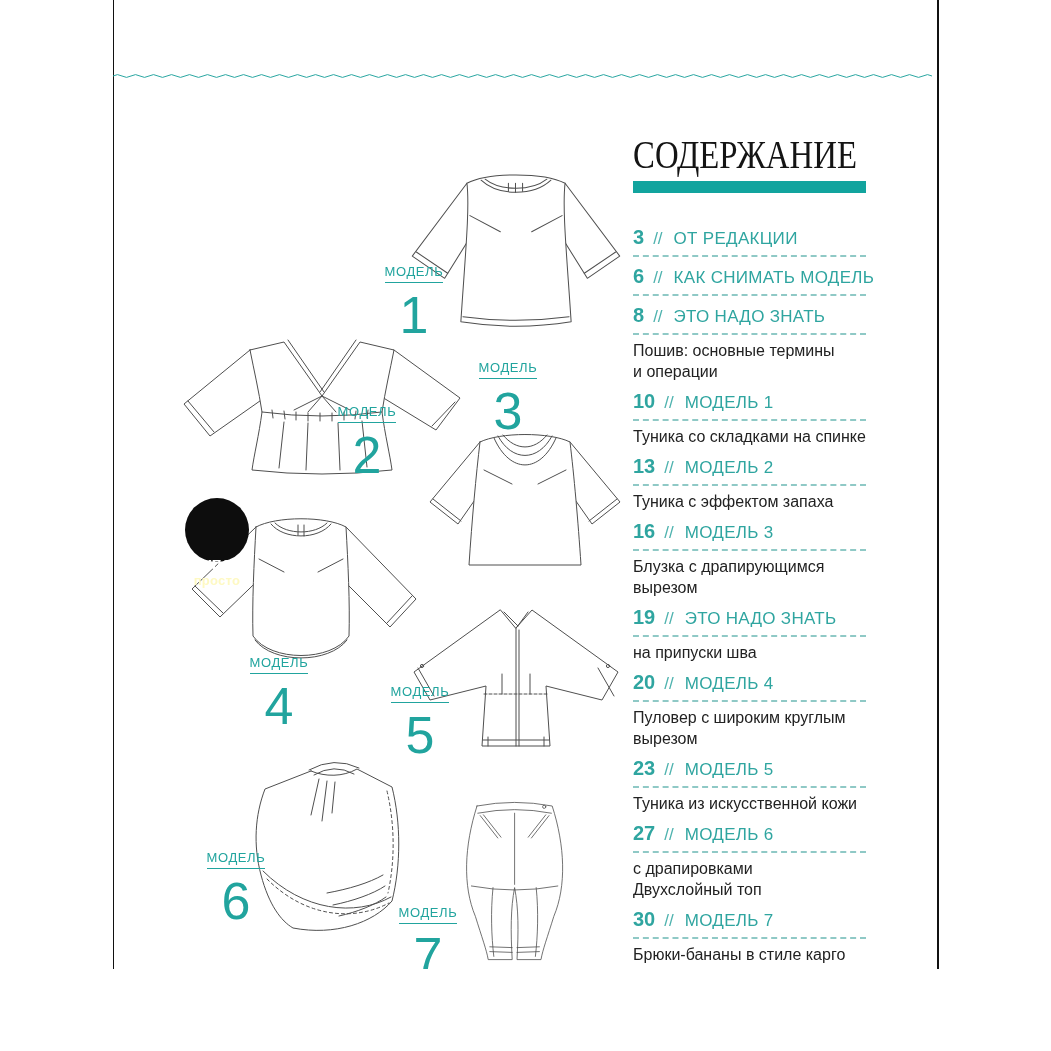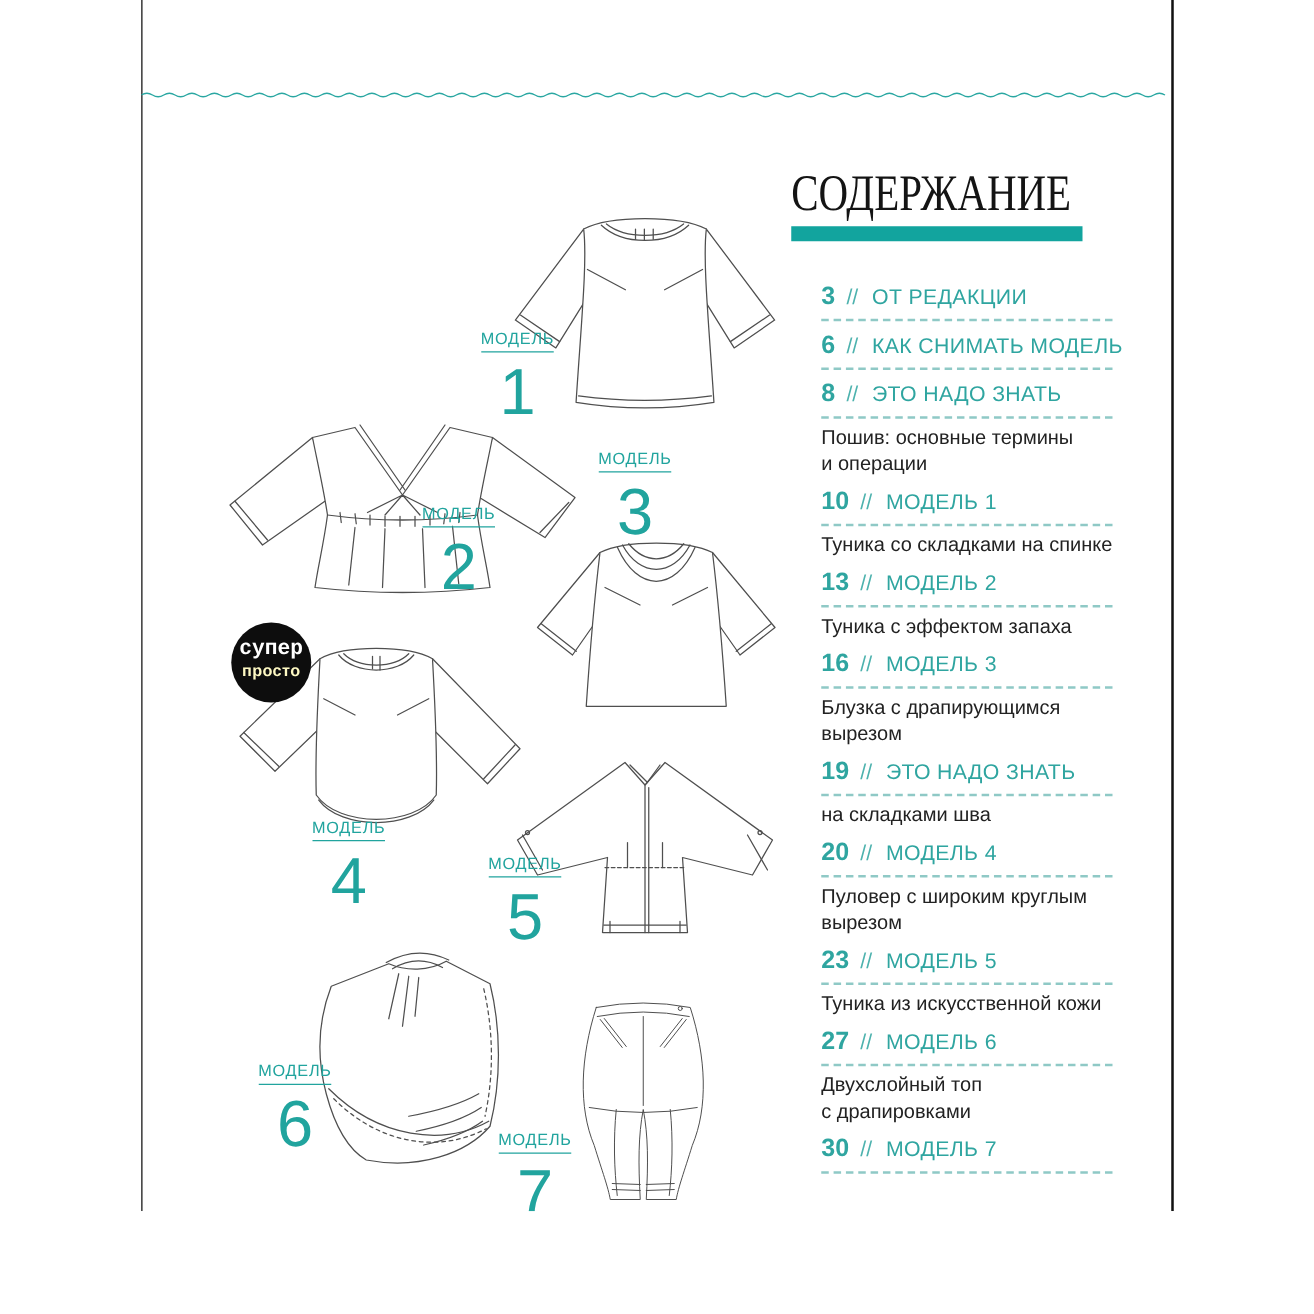--- a/index.html
+++ b/index.html
@@ -6,36 +6,36 @@
   .page{position:relative;width:1051px;height:969px;background:#ffffff;overflow:hidden;
         font-family:"Liberation Sans",sans-serif;color:#1c1c1c;}
   .rule-v{position:absolute;top:0;bottom:0;background:#111;}
   .rule-left{left:113px;width:1px;}
   .rule-right{left:937px;width:2px;}
   .wave{position:absolute;left:113px;top:70px;}
   .masthead-title{position:absolute;left:633px;top:130px;font-family:"Liberation Serif",serif;
         font-size:41px;font-weight:400;color:#141414;letter-spacing:0px;white-space:nowrap;
         transform:scaleX(0.80);transform-origin:left top;}
   .accent-bar{position:absolute;left:633px;top:181px;width:233px;height:12px;background:#12a49e;}
-  .toc{position:absolute;left:633px;top:226px;width:233px;margin-left:24px;}
+  .toc{position:absolute;left:633px;top:226px;width:233px;}
   .toc-row{margin-bottom:8px;}
   .toc-head{line-height:22px;white-space:nowrap;color:#2fa5a0;}
   .toc-num{font-size:20px;font-weight:700;margin-right:9px;}
   .toc-sep{font-size:17px;font-weight:400;opacity:.85;margin-right:11px;}
   .toc-title{font-size:17px;font-weight:500;letter-spacing:.3px;}
   .toc-dash{margin-top:5px;border-top:2px dashed #8fc9c6;height:0;}
   .toc-desc{margin-top:5px;font-size:16px;line-height:21px;color:#222;}
   .model-tag{position:absolute;width:64px;text-align:center;color:#21a49e;}
   .model-label{display:inline-block;font-size:13px;letter-spacing:.6px;
         border-bottom:1px solid #21a49e;padding-bottom:3px;}
   .model-num{font-size:52px;line-height:1;margin-top:6px;font-weight:400;}
   .sk{position:absolute;}
   .badge{position:absolute;left:185px;top:498px;width:64px;height:64px;border-radius:50%;
         background:#0d0d0d;text-align:center;box-sizing:border-box;padding-top:13px;}
-  .badge-l1{font-family:Liberation Mono, monospace;font-weight:700;font-size:17px;color:#ffffff;line-height:18px;}
+  .badge-l1{font-family:Liberation Sans, sans-serif;font-weight:700;font-size:17px;color:#ffffff;line-height:18px;margin-top:44px;}
   .badge-l2{font-weight:700;font-size:13px;color:#fef9c3;line-height:15px;letter-spacing:.3px;}
   .footer{position:absolute;left:168px;top:1000px;white-space:nowrap;text-decoration:underline;}
   .f-num{font-family:"Liberation Serif",serif;font-weight:700;font-size:13px;margin-right:12px;}
   .f-brand{font-weight:700;font-size:13px;letter-spacing:.3px;}
   .f-sub{font-weight:400;font-size:12px;letter-spacing:.4px;margin-left:4px;}
   svg.sk g{stroke:#4f4f4f;stroke-width:1;stroke-linejoin:round;stroke-linecap:round;}
 </style>
 </head>
 <body>
 
@@ -94,21 +94,21 @@
       <div class="toc-desc">
           <div>Блузка с драпирующимся</div>
           <div>вырезом</div>
         </div>
     </div>
 
     <div class="toc-row">
       <div class="toc-head"><span class="toc-num">19</span><span class="toc-sep">//</span><span class="toc-title">ЭТО НАДО ЗНАТЬ</span></div>
       <div class="toc-dash"></div>
       <div class="toc-desc">
-          <div>на складками шва</div>
+          <div>на припуски шва</div>
         </div>
     </div>
 
     <div class="toc-row">
       <div class="toc-head"><span class="toc-num">20</span><span class="toc-sep">//</span><span class="toc-title">МОДЕЛЬ 4</span></div>
       <div class="toc-dash"></div>
       <div class="toc-desc">
           <div>Пуловер с широким круглым</div>
           <div>вырезом</div>
         </div>
@@ -119,28 +119,31 @@
       <div class="toc-dash"></div>
       <div class="toc-desc">
           <div>Туника из искусственной кожи</div>
         </div>
     </div>
 
     <div class="toc-row">
       <div class="toc-head"><span class="toc-num">27</span><span class="toc-sep">//</span><span class="toc-title">МОДЕЛЬ 6</span></div>
       <div class="toc-dash"></div>
       <div class="toc-desc">
+          <div>с драпировками</div>
           <div>Двухслойный топ</div>
-          <div>с драпировками</div>
         </div>
     </div>
 
     <div class="toc-row">
       <div class="toc-head"><span class="toc-num">30</span><span class="toc-sep">//</span><span class="toc-title">МОДЕЛЬ 7</span></div>
       <div class="toc-dash"></div>
+      <div class="toc-desc">
+          <div>Брюки-бананы в стиле карго</div>
+        </div>
     </div>
 
   </div>
 
   <svg class="sk" style="left:402px;top:163px" width="228" height="172" viewBox="0 0 225 170">
     <g fill="#ffffff">
       <path d="M64 20 L10 92 L42 114 L78 56 Z"></path>
       <path d="M161 20 L215 92 L183 114 L147 56 Z"></path>
       <path d="M64 20 C85 9 140 9 161 20 C158 45 163 95 167 157 C130 163 95 163 58 157 C62 95 67 45 64 20 Z"></path>
     </g>

